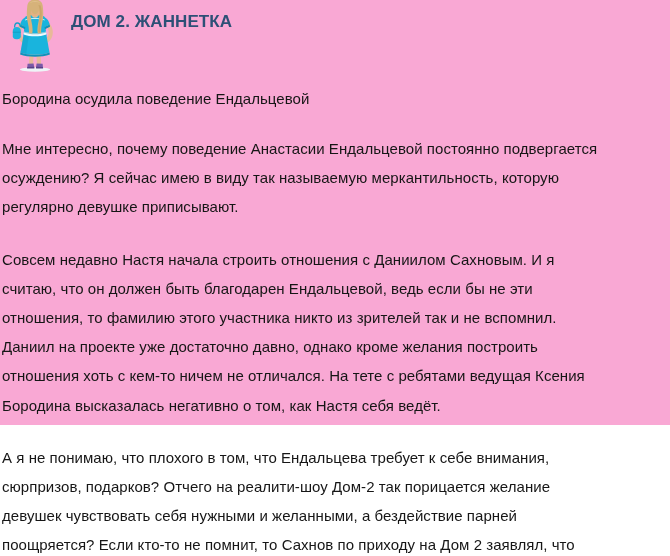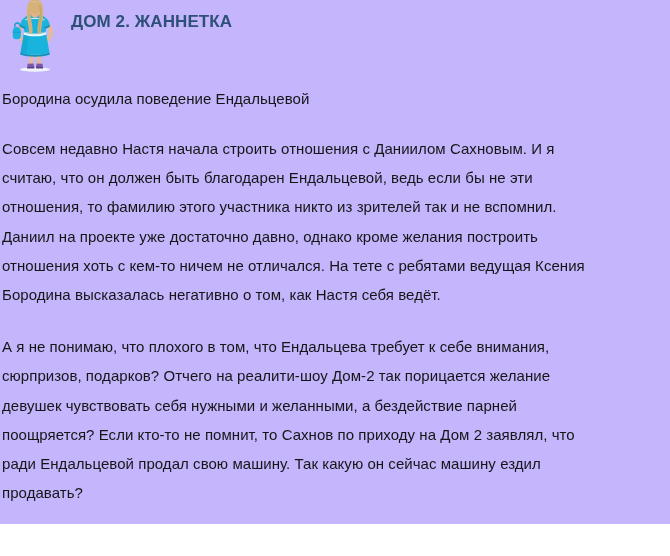--- a/index.html
+++ b/index.html
@@ -12,22 +12,22 @@
     width: 670px;
     height: 556px;
     overflow: hidden;
     font-family: "Liberation Sans", "DejaVu Sans", sans-serif;
     -webkit-font-smoothing: antialiased;
   }
 
   #page {
     position: relative;
     width: 670px;
-    height: 524px;
-    background: #c4b5fd;
+    height: 425px;
+    background: #f9a8d4;
   }
 
   
   .site-header {
     position: absolute;
     left: 0;
     top: 0;
     width: 670px;
     height: 78px;
   }
@@ -147,19 +147,20 @@
     </div>
 
     <div class="site-title">ДОМ 2. ЖАННЕТКА</div>
   </div>
 
   <div class="article">
 
     <h1 class="article-subtitle">Бородина осудила поведение Ендальцевой</h1>
 
     <div class="article-body">
+      <p>Мне интересно, почему поведение Анастасии Ендальцевой постоянно подвергается осуждению? Я сейчас имею в виду так называемую меркантильность, которую регулярно девушке приписывают.</p>
       <p class="p-wide">Совсем недавно Настя начала строить отношения с Даниилом Сахновым. И я считаю, что он должен быть благодарен Ендальцевой, ведь если бы не эти отношения, то фамилию этого участника никто из зрителей так и не вспомнил. Даниил на проекте уже достаточно давно, однако кроме желания построить отношения хоть с кем-то ничем не отличался. На тете с ребятами ведущая Ксения Бородина высказалась негативно о том, как Настя себя ведёт.</p>
       <p class="p-wide2">А я не понимаю, что плохого в том, что Ендальцева требует к себе внимания, сюрпризов, подарков? Отчего на реалити-шоу Дом-2 так порицается желание девушек чувствовать себя нужными и желанными, а бездействие парней поощряется? Если кто-то не помнит, то Сахнов по приходу на Дом 2 заявлял, что ради Ендальцевой продал свою машину. Так какую он сейчас машину ездил продавать?</p>
     </div>
 
   </div>
 
 </div>
 
 </body></html>

